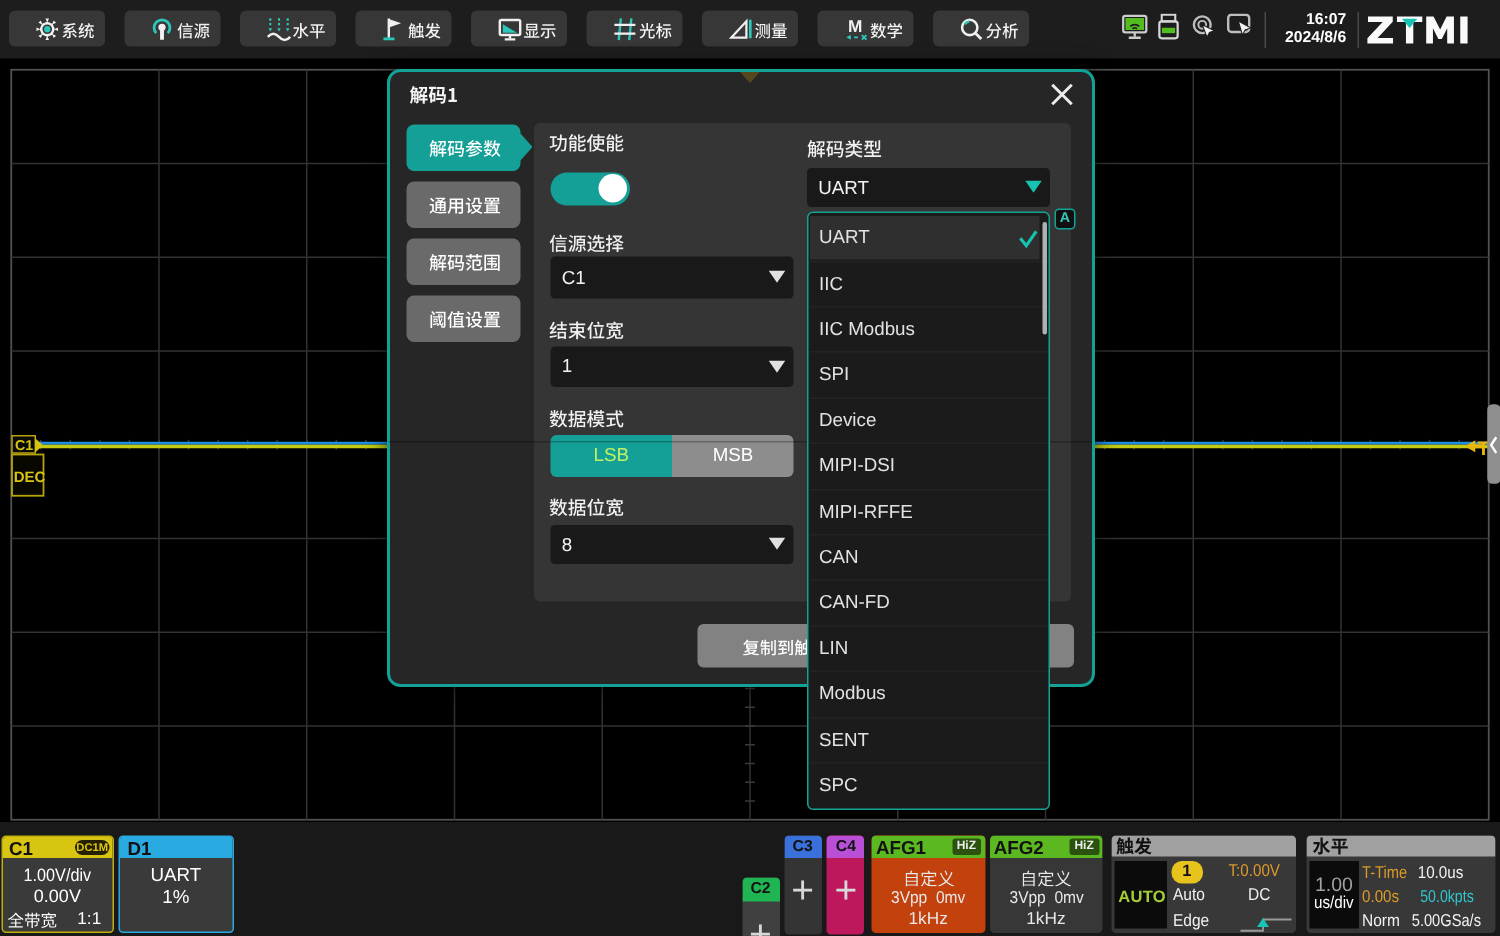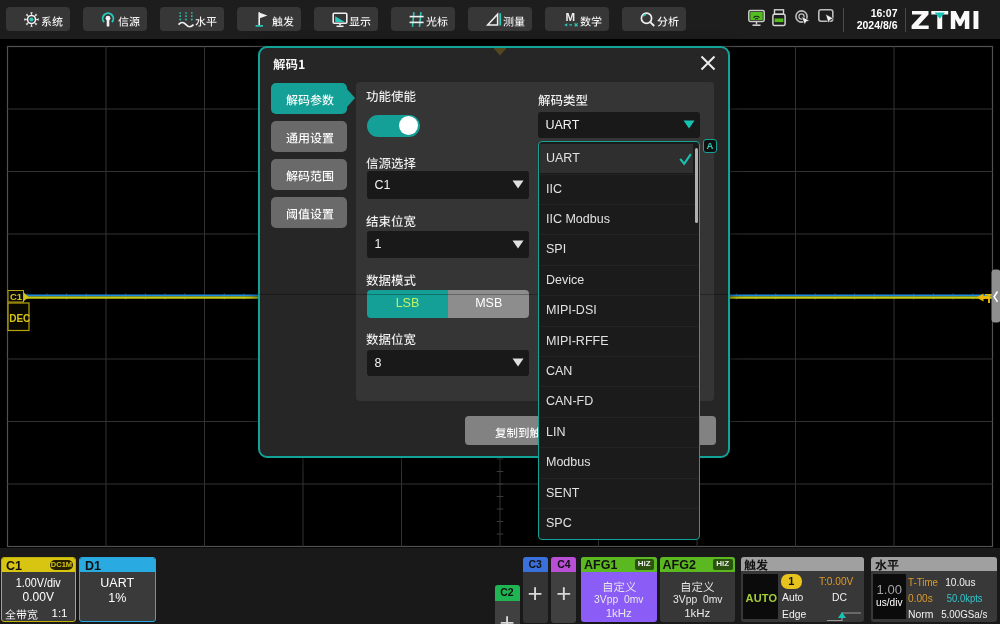--- a/index.html
+++ b/index.html
@@ -276,25 +276,25 @@
       <div class="lat" style="left:0;top:33.3px;width:100%;text-align:center;font-size:12.5px;color:#fff;">1%</div>
     </div>
 <div class="abs" style="left:494.5px;top:585px;width:25px;height:66px;background:#404040;border-radius:3px;overflow:hidden;text-decoration:underline;">
       <div class="abs" style="left:0;top:0;width:100%;height:15.5px;background:#1fb553;text-align:center;font-size:10.5px;font-weight:bold;color:#111;line-height:15px;">C2</div>
       <div class="lat" style="left:0;top:22.5px;width:100%;text-align:center;font-size:26px;font-weight:100;color:#d8d8d8;">+</div>
     </div>
 <div class="abs" style="left:522.6px;top:556.5px;width:25px;height:66px;background:#343434;border-radius:3px;overflow:hidden;">
       <div class="abs" style="left:0;top:0;width:100%;height:15.5px;background:#3a70dc;text-align:center;font-size:10.5px;font-weight:bold;color:#111;line-height:15px;">C3</div>
       <div class="lat" style="left:0;top:22.5px;width:100%;text-align:center;font-size:26px;font-weight:100;color:#d8d8d8;">+</div>
     </div>
-<div class="abs" style="left:551.4px;top:556.5px;width:25px;height:66px;background:#404040;border-radius:3px;overflow:hidden;">
+<div class="abs" style="left:551.4px;top:556.5px;width:25px;height:66px;background:#be185d;border-radius:3px;overflow:hidden;">
       <div class="abs" style="left:0;top:0;width:100%;height:15.5px;background:#b94fd6;text-align:center;font-size:10.5px;font-weight:bold;color:#111;line-height:15px;">C4</div>
       <div class="lat" style="left:0;top:22.5px;width:100%;text-align:center;font-size:26px;font-weight:100;color:#d8d8d8;">+</div>
     </div>
-<div class="abs" style="left:581.0px;top:556.5px;width:75.5px;height:65.5px;background:#8b5cf6;border-radius:3px;overflow:hidden;">
+<div class="abs" style="left:581.0px;top:556.5px;width:75.5px;height:65.5px;background:#c2410c;border-radius:3px;overflow:hidden;">
       <div class="abs" style="left:0;top:0;width:100%;height:15px;background:#5cb821;"></div>
       <div class="lat" style="left:3px;top:1px;font-size:12.5px;font-weight:bold;color:#111;">AFG1</div>
       <div class="abs" style="right:2.5px;top:2.5px;width:19.5px;height:10.5px;background:#2c5210;border-radius:2px;text-align:center;font-size:8px;font-weight:bold;color:#ececec;line-height:10.5px;">HiZ</div>
       <div class="lat" style="left:0;top:36px;width:100%;text-align:center;font-size:11.5px;color:#e8e8e8;transform:scaleX(.9);">3Vpp&nbsp; 0mv</div>
       <div class="lat" style="left:0;top:50px;width:100%;text-align:center;font-size:11.5px;color:#e8e8e8;">1kHz</div>
     </div>
 <div style="position:absolute;left:601.5px;top:578.1px;"><svg width="34.5" height="11.5" viewBox="0 0 34.5 11.5">
         <path fill="#e8e8e8" d="M2.7 5.4H8.9V7.1H2.7ZM2.7 4.6V2.9H8.9V4.6ZM2.7 7.9H8.9V9.6H2.7ZM5.2 0.4C5.1 0.9 5 1.5 4.8 2H1.9V11.1H2.7V10.4H8.9V11H9.8V2H5.7C5.9 1.6 6 1.1 6.2 0.6ZM14.1 5.8C13.8 7.9 13.2 9.5 11.9 10.5C12.1 10.6 12.5 10.9 12.6 11.1C13.4 10.4 13.9 9.5 14.3 8.5C15.4 10.5 17.1 10.9 19.5 10.9H22.2C22.3 10.6 22.4 10.2 22.5 10C22 10 20 10 19.6 10C18.9 10 18.3 10 17.7 9.9V7.5H21.1V6.7H17.7V4.8H20.6V4H13.9V4.8H16.8V9.6C15.8 9.3 15.1 8.6 14.7 7.4C14.8 6.9 14.9 6.4 14.9 5.9ZM16.4 0.6C16.6 1 16.8 1.4 16.9 1.8H12.4V4.3H13.3V2.6H21.2V4.3H22.1V1.8H17.9C17.8 1.4 17.5 0.8 17.2 0.4ZM27.7 0.7C28.2 1.6 28.7 2.7 28.9 3.5L29.7 3.2C29.4 2.4 28.9 1.3 28.5 0.4ZM32.1 1.3C31.4 3.5 30.3 5.5 28.8 7C27.3 5.6 26.2 3.8 25.5 1.8L24.7 2C25.5 4.2 26.7 6.1 28.1 7.7C26.9 8.8 25.3 9.7 23.4 10.3C23.6 10.5 23.8 10.8 23.9 11C25.9 10.3 27.5 9.4 28.8 8.3C30.1 9.5 31.6 10.4 33.5 11C33.6 10.8 33.9 10.4 34.1 10.3C32.3 9.7 30.7 8.8 29.4 7.6C31.1 6 32.2 3.9 33 1.6Z"></path>
       </svg></div>
 <div class="abs" style="left:659.5px;top:556.5px;width:75.5px;height:65.5px;background:#373737;border-radius:3px;overflow:hidden;">

